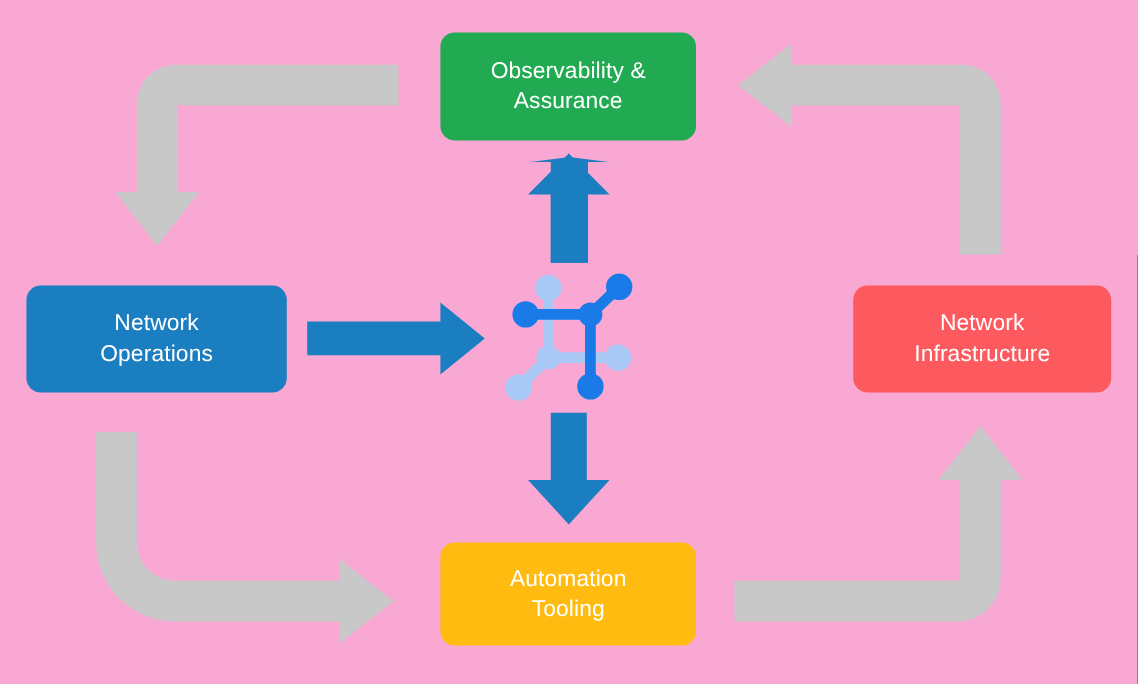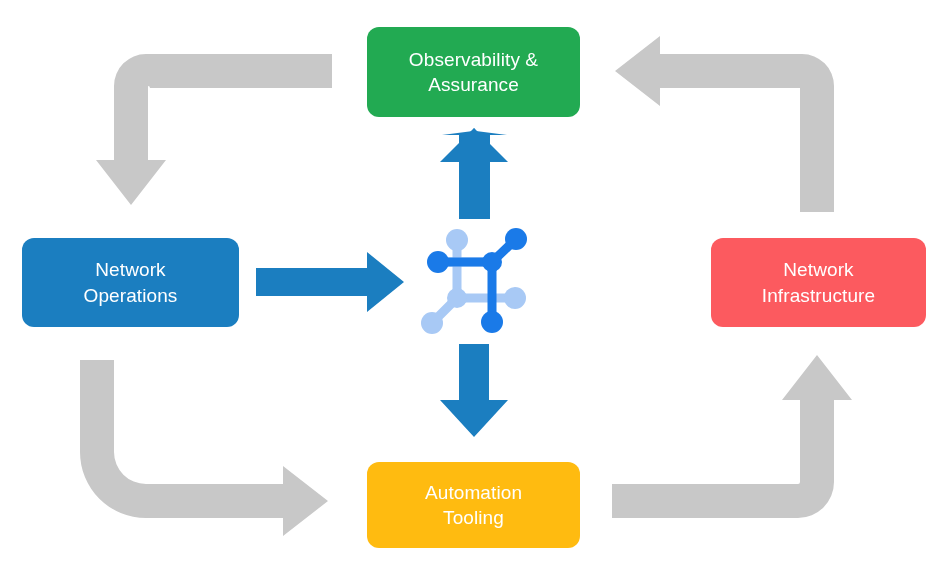--- a/index.html
+++ b/index.html
@@ -11,21 +11,21 @@
   body {
     width: 948px;
     height: 570px;
     overflow: hidden;
     font-family: "Liberation Sans", sans-serif;
   }
   #canvas {
     position: relative;
     width: 948px;
     height: 570px;
-    background: #ffffff;
+    background: #f9a8d4;
   }
   .svg-layer {
     position: absolute;
     left: 0;
     top: 0;
     width: 948px;
     height: 570px;
   }
   .node-box {
     position: absolute;
@@ -63,21 +63,20 @@
     left: 711px;
     top: 238px;
     width: 215px;
     height: 89px;
   }
   #box-automation {
     left: 367px;
     top: 452px;
     width: 213px;
     height: 86px;
-    margin-top: 10px;
   }
   #center-icon {
     position: absolute;
     left: 418px;
     top: 222px;
     width: 118px;
     height: 118px;
     z-index: 6;
   }
 </style>

